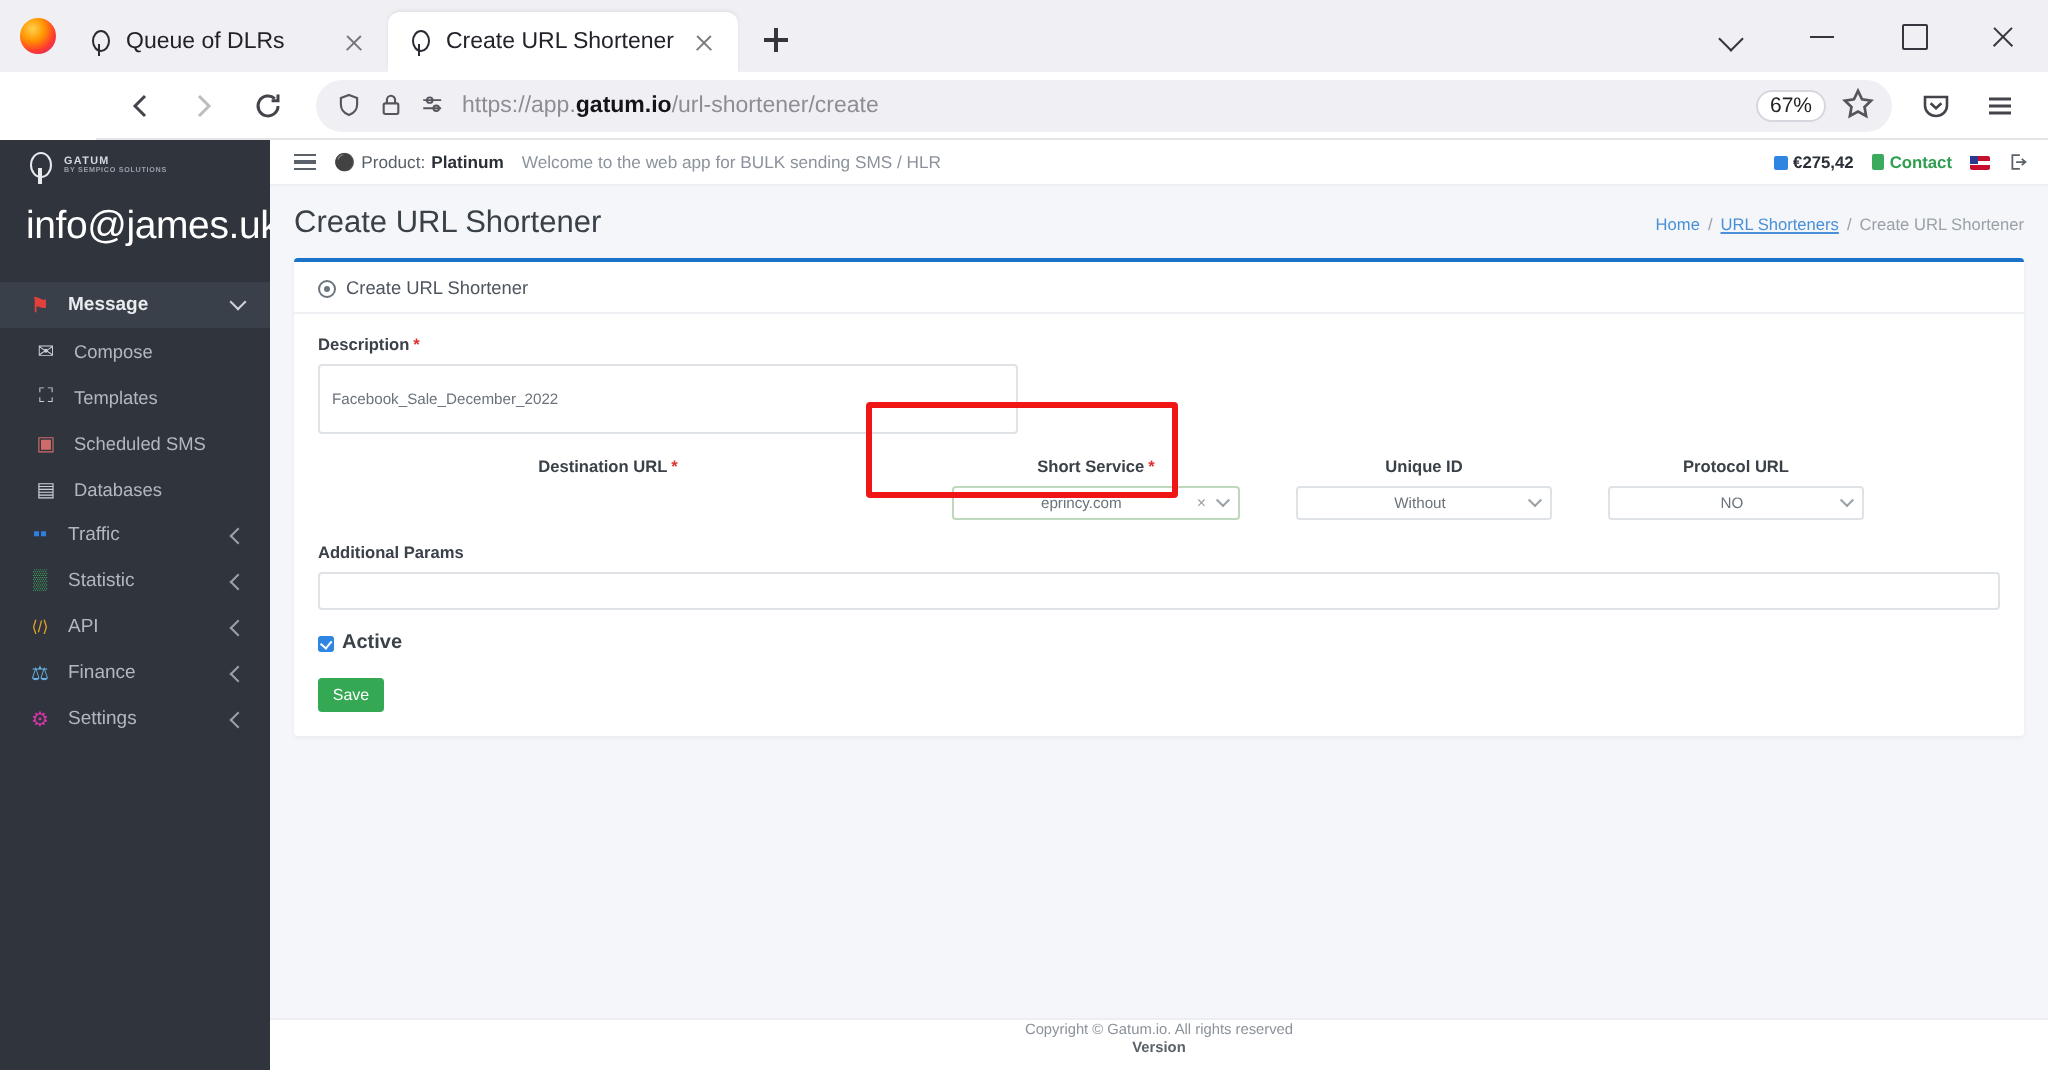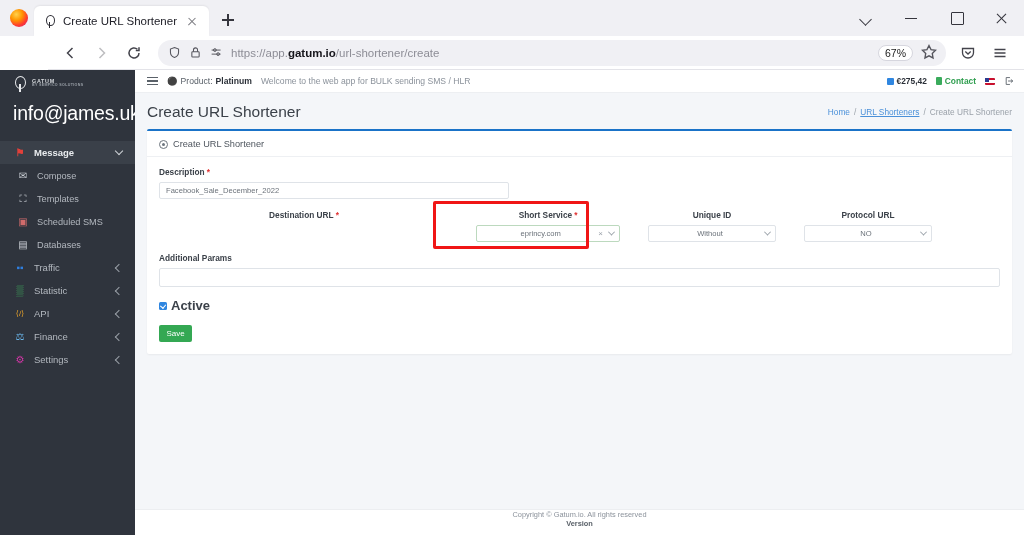--- a/index.html
+++ b/index.html
@@ -193,21 +193,21 @@
   }
 
   .form { padding: 10px 12px 0 12px; }
   .frow { display: flex; gap: 16px; align-items: flex-start; text-align: center; }
   .fgroup { display: flex; flex-direction: column; }
   .flabel {
     font-size: 8.3px; font-weight: 700; color: #3b4149; margin-bottom: 5px;
   }
   .req { color: #e03131; margin-left: 2px; }
   .finput {
-    height: 17px; border: 1px solid #dfe3e8; border-radius: 2px; background: #fff;
+    height: 35px; border: 1px solid #dfe3e8; border-radius: 2px; background: #fff;
     font-size: 7.6px; color: #6b727a; display: flex; align-items: center; padding: 0 6px;
     white-space: nowrap; overflow: hidden;
   }
   .fselect {
     height: 17px; border: 1px solid #dfe3e8; border-radius: 2px; background: #fff;
     font-size: 7.6px; color: #6b727a; display: flex; align-items: center; padding: 0 5px 0 6px;
     position: relative;
   }
   .fselect .selval { flex: 1 1 auto; white-space: nowrap; overflow: hidden; }
   .sel-x { font-size: 8px; color: #9aa1a9; margin-right: 6px; }
@@ -223,21 +223,21 @@
   }
 
   .checkrow { display: flex; align-items: center; gap: 4px; margin-top: 11px; }
   .chk {
     width: 8px; height: 8px; background: #2f86e0; border-radius: 1.5px; position: relative; flex: 0 0 8px;
   }
   .chk::before {
     content: ""; position: absolute; left: 2.3px; top: 1.2px; width: 2.6px; height: 4.4px;
     border-right: 1.3px solid #fff; border-bottom: 1.3px solid #fff; transform: rotate(40deg);
   }
-  .chk-lbl { font-size: 13px; font-weight: 700; color: #3b4149; }
+  .chk-lbl { font-size: 10px; font-weight: 700; color: #3b4149; }
 
   .savebtn {
     margin-top: 12px; width: 33px; height: 17px; background: #34a853; border-radius: 2px;
     color: #fff; font-size: 8px; display: flex; align-items: center; justify-content: center;
   }
 
   .footer {
     margin-top: auto; height: 26px; background: #ffffff; border-top: 1px solid #eceef1;
     display: flex; align-items: center; padding: 0 14px; font-size: 7.4px; color: #8b929b; flex-direction: column;
   }
@@ -246,20 +246,25 @@
   .footer .vlbl { font-weight: 700; color: #5a6169; }
 </style>
 </head>
 <body>
 
 <div class="browser">
 
   <div class="tabstrip">
     <div class="fox-logo"></div>
 
+    <div class="tab inactive">
+      <span class="favicon"></span>
+      <span class="tab-title">Queue of DLRs</span>
+      <span class="tab-close"></span>
+    </div>
 
     <div class="tab active">
       <span class="favicon"></span>
       <span class="tab-title">Create URL Shortener</span>
       <span class="tab-close"></span>
     </div>
 
     <div class="newtab"></div>
 
     <div class="winctl">

